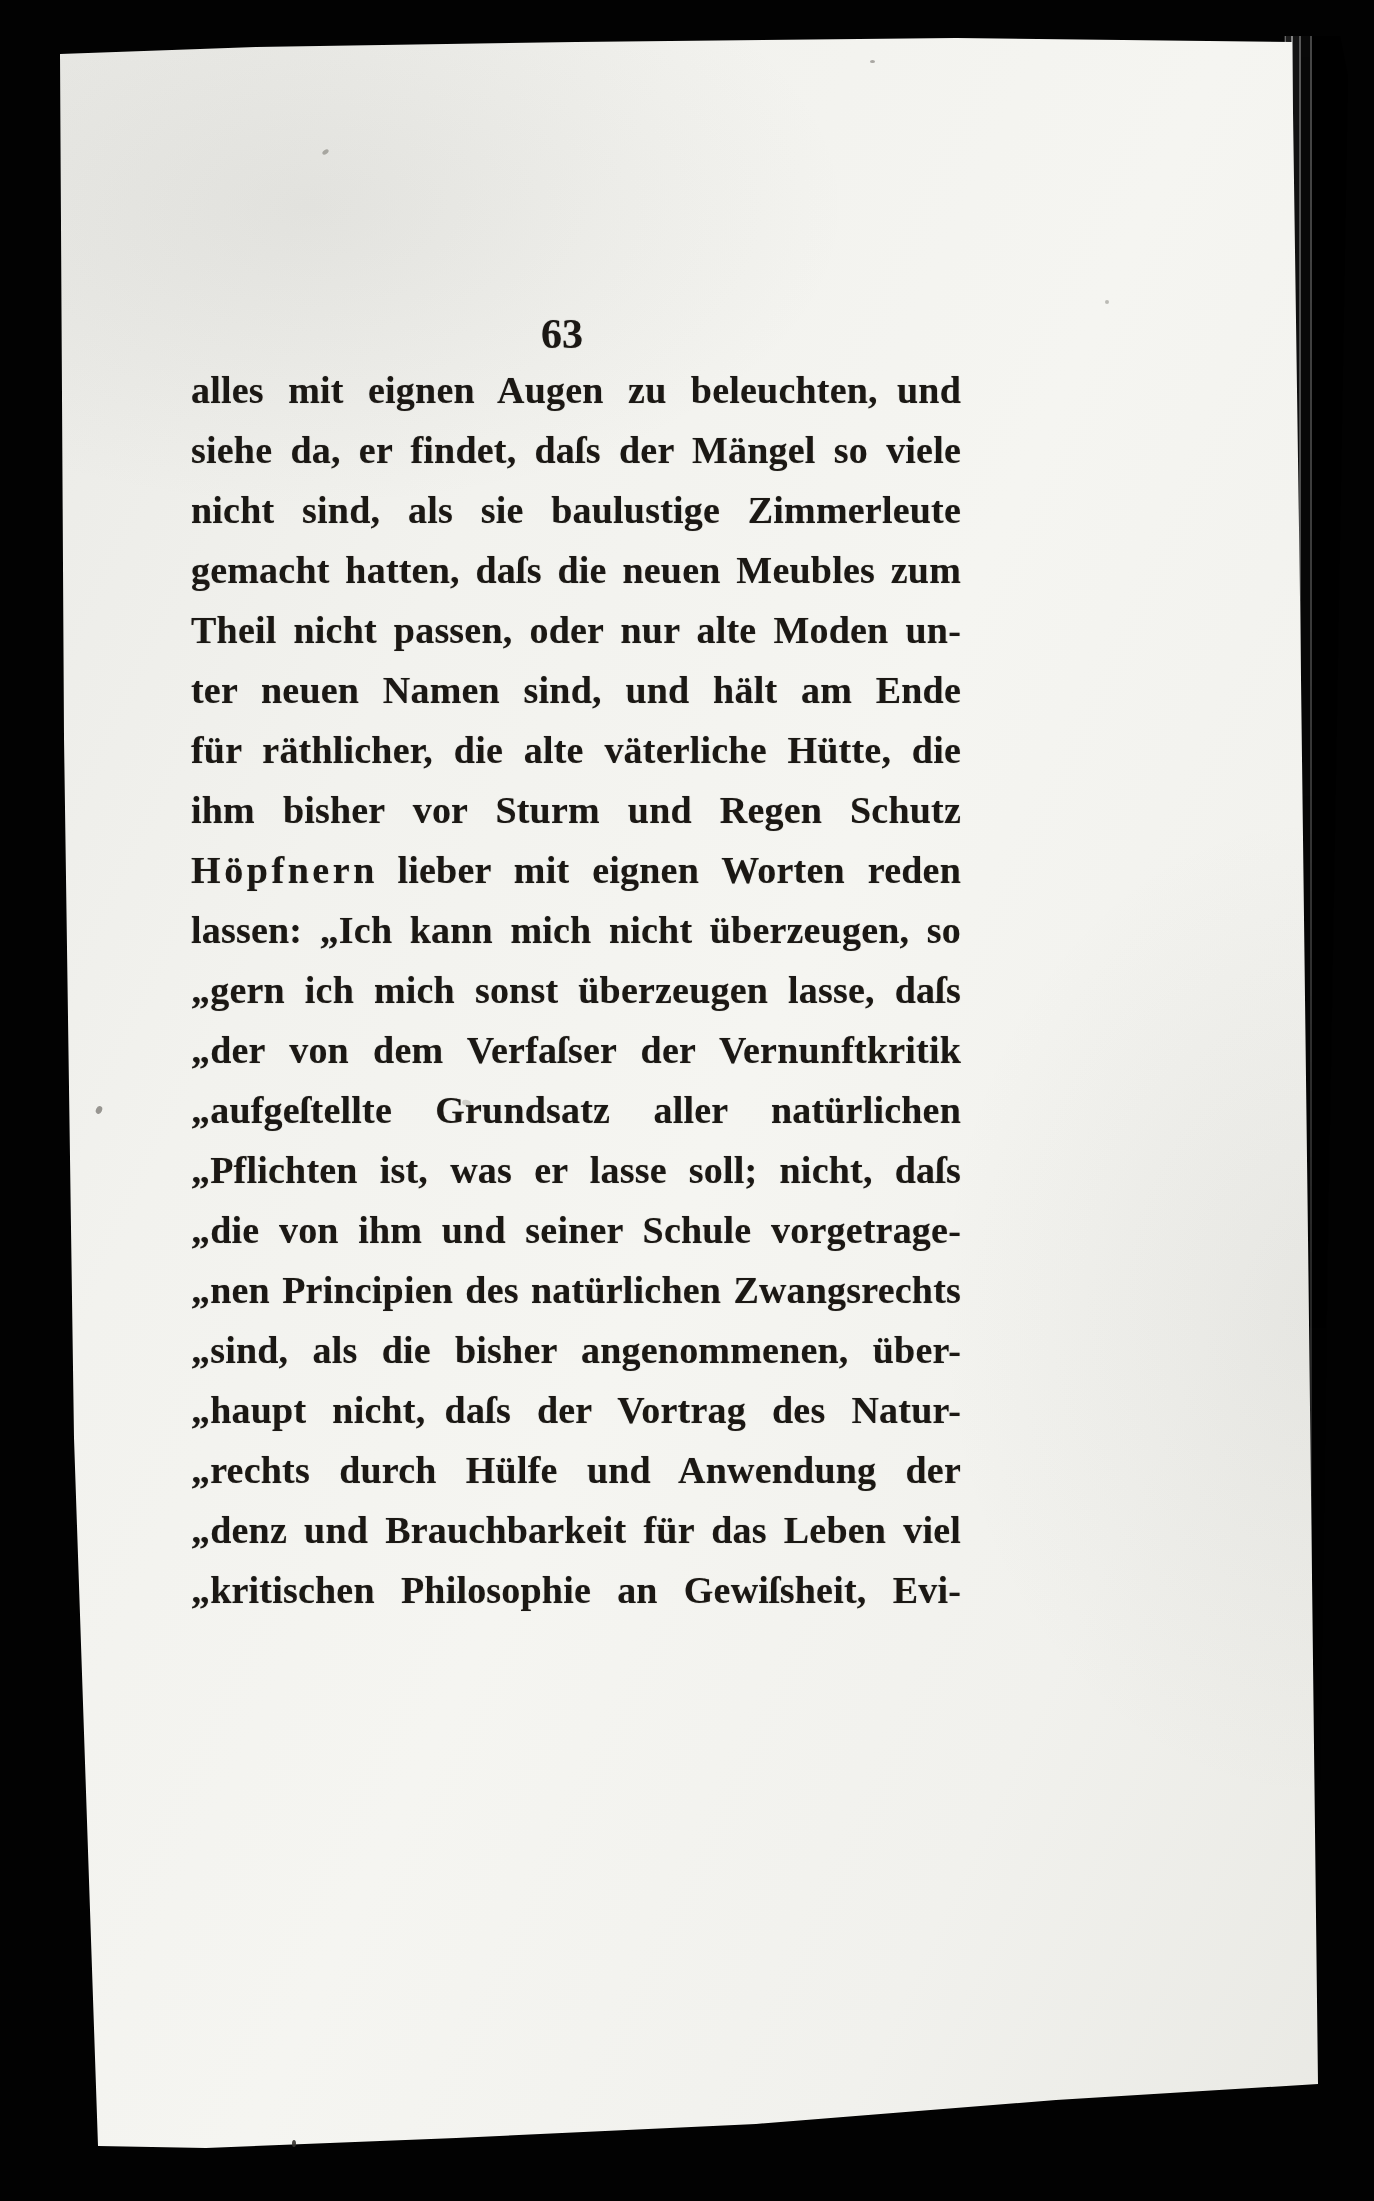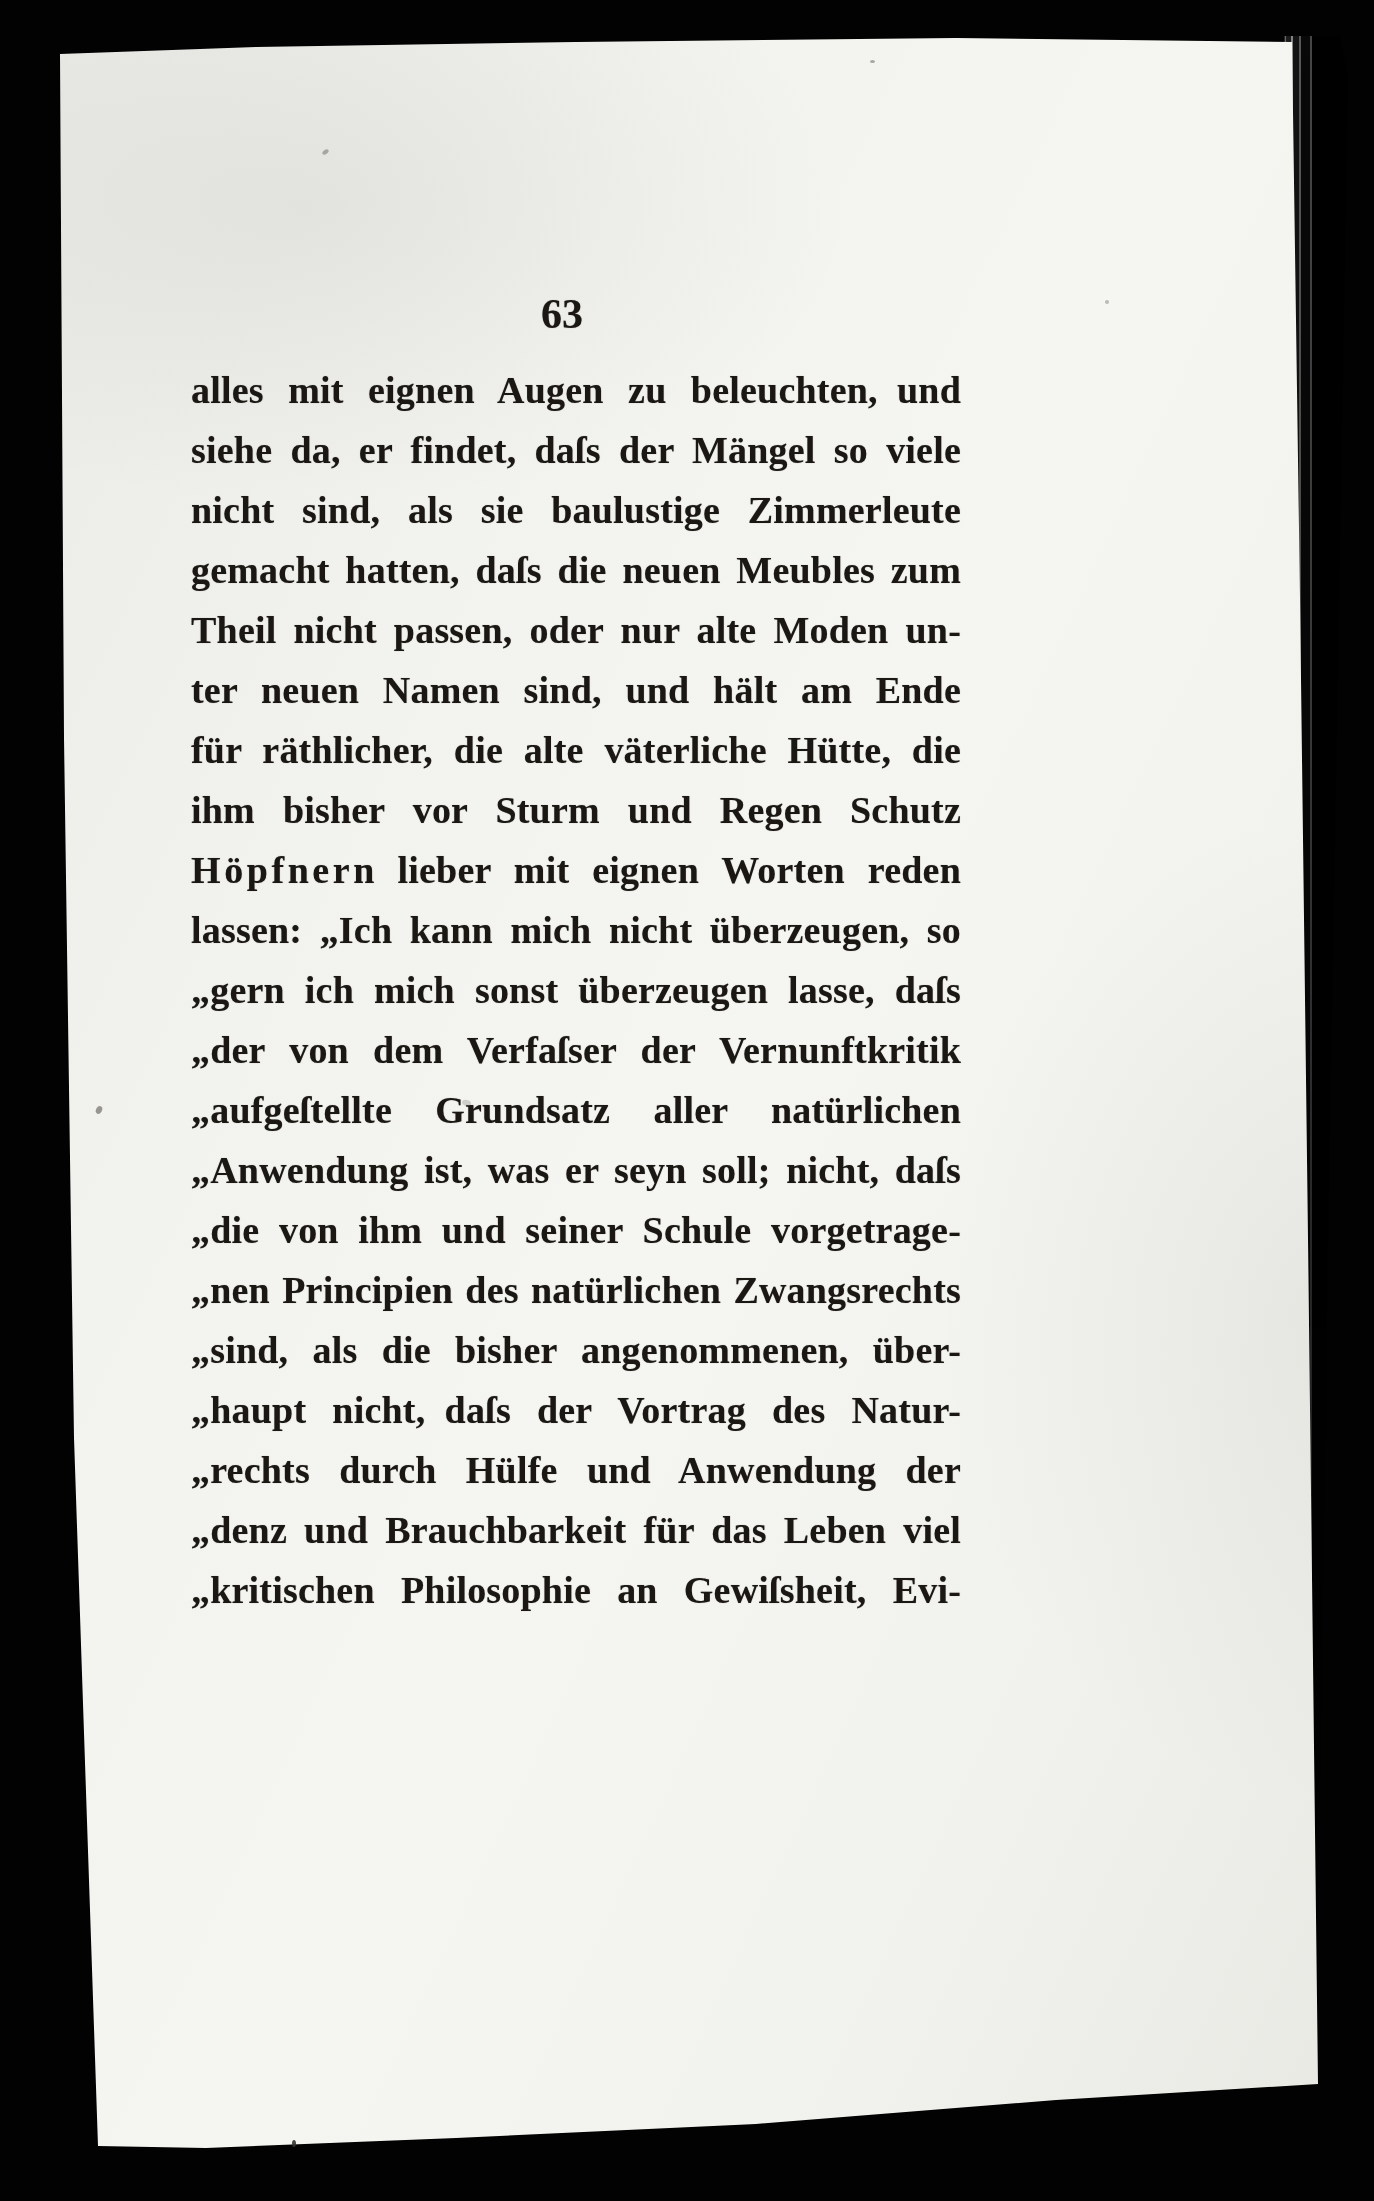--- a/index.html
+++ b/index.html
@@ -26,21 +26,21 @@
       radial-gradient(ellipse 900px 500px at 20% 8%,rgba(120,120,115,.10),rgba(0,0,0,0) 60%),
       radial-gradient(ellipse 700px 900px at 100% 60%,rgba(110,110,105,.08),rgba(0,0,0,0) 55%),
       linear-gradient(115deg,#eaeae6 0%,#f2f2ee 28%,#f5f5f1 52%,#f1f1ed 78%,#e9e9e4 100%);
     clip-path:polygon(
       4px 16px, 200px 9px, 520px 4px, 900px 0px, 1236px 4px,
       1244px 560px, 1252px 1200px, 1262px 2046px,
       1000px 2062px, 700px 2086px, 400px 2100px, 150px 2110px, 42px 2108px,
       18px 1400px, 8px 700px);
   }
   .page-number{
-    position:absolute;left:107px;top:252px;width:798px;
+    position:absolute;left:107px;top:272px;width:798px;
     text-align:center;font-size:42px;font-weight:700;color:#1b1814;
     text-shadow:0 0 1px rgba(25,22,18,.4);
   }
   .text-block{position:absolute;left:107px;top:322px;width:798px;}
   .line{
     font-size:38px;line-height:60px;font-weight:700;color:#1b1814;
     text-align:justify;text-align-last:justify;
     letter-spacing:.2px;word-spacing:1.5px;
     text-shadow:0 0 1px rgba(25,22,18,.35);
     white-space:normal;
@@ -68,21 +68,21 @@
       <div class="line">gemacht hatten, daſs die neuen Meubles zum</div>
       <div class="line">Theil nicht passen, oder nur alte Moden un-</div>
       <div class="line">ter neuen Namen sind, und hält am Ende</div>
       <div class="line">für räthlicher, die alte väterliche Hütte, die</div>
       <div class="line">ihm bisher vor Sturm und Regen Schutz</div>
       <div class="line">H ö p f n e r n lieber mit eignen Worten reden</div>
       <div class="line">lassen: „Ich kann mich nicht überzeugen, so</div>
       <div class="line">„gern ich mich sonst überzeugen lasse, daſs</div>
       <div class="line">„der von dem Verfaſser der Vernunftkritik</div>
       <div class="line">„aufgeſtellte Grundsatz aller natürlichen</div>
-      <div class="line">„Anwendung ist, was er seyn soll; nicht, daſs</div>
+      <div class="line">„Pflichten ist, was er lasse soll; nicht, daſs</div>
       <div class="line">„die von ihm und seiner Schule vorgetrage-</div>
       <div class="line">„nen Principien des natürlichen Zwangsrechts</div>
       <div class="line">„sind, als die bisher angenommenen, über-</div>
       <div class="line">„haupt nicht, daſs der Vortrag des Natur-</div>
       <div class="line">„rechts durch Hülfe und Anwendung der</div>
       <div class="line">„denz und Brauchbarkeit für das Leben viel</div>
       <div class="line">„kritischen Philosophie an Gewiſsheit, Evi-</div>
     </div>
   <div class="speck sp1"></div>
   <div class="speck sp2"></div>

